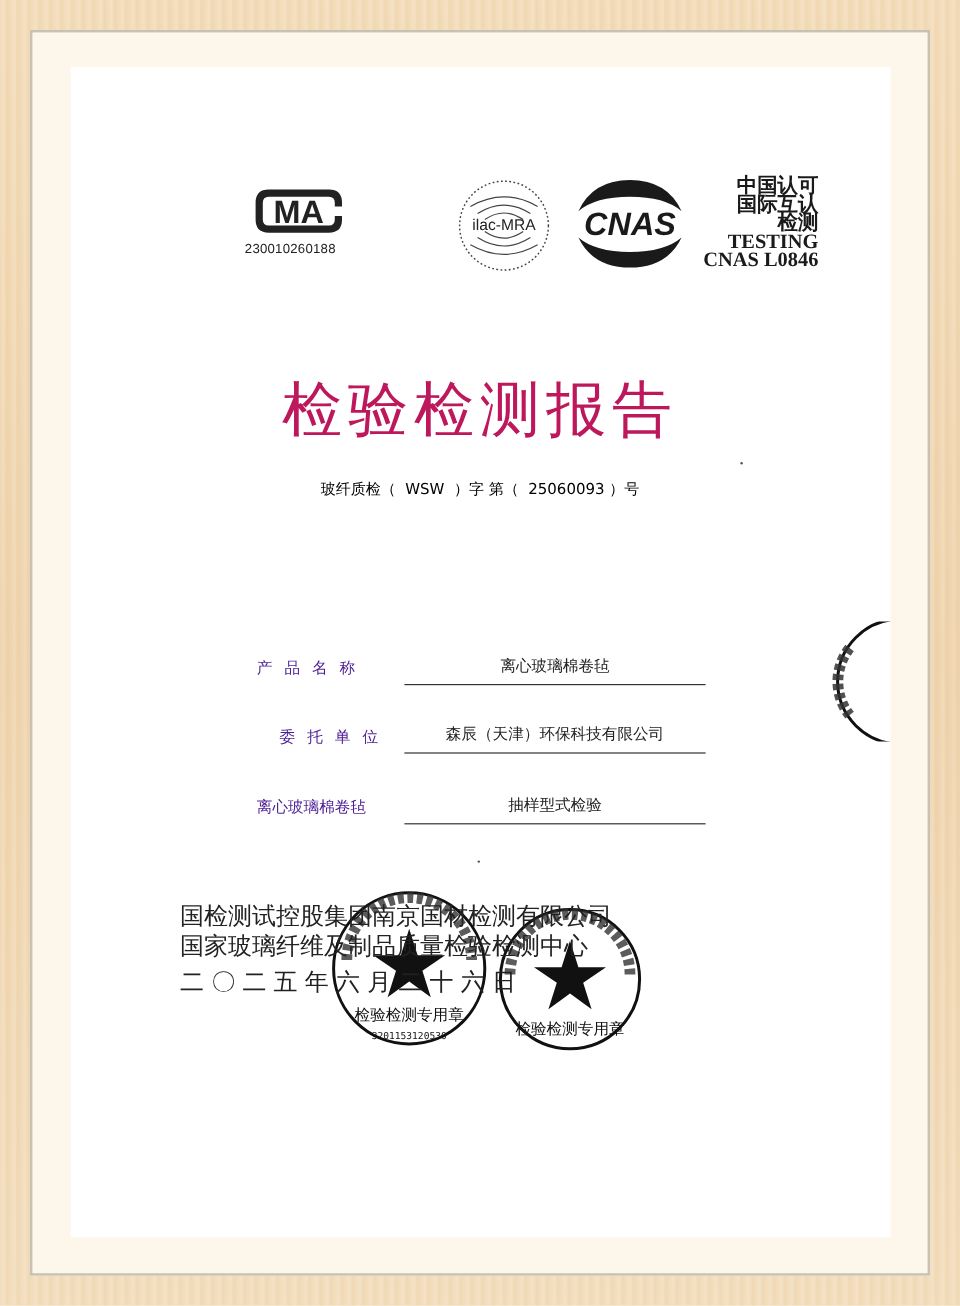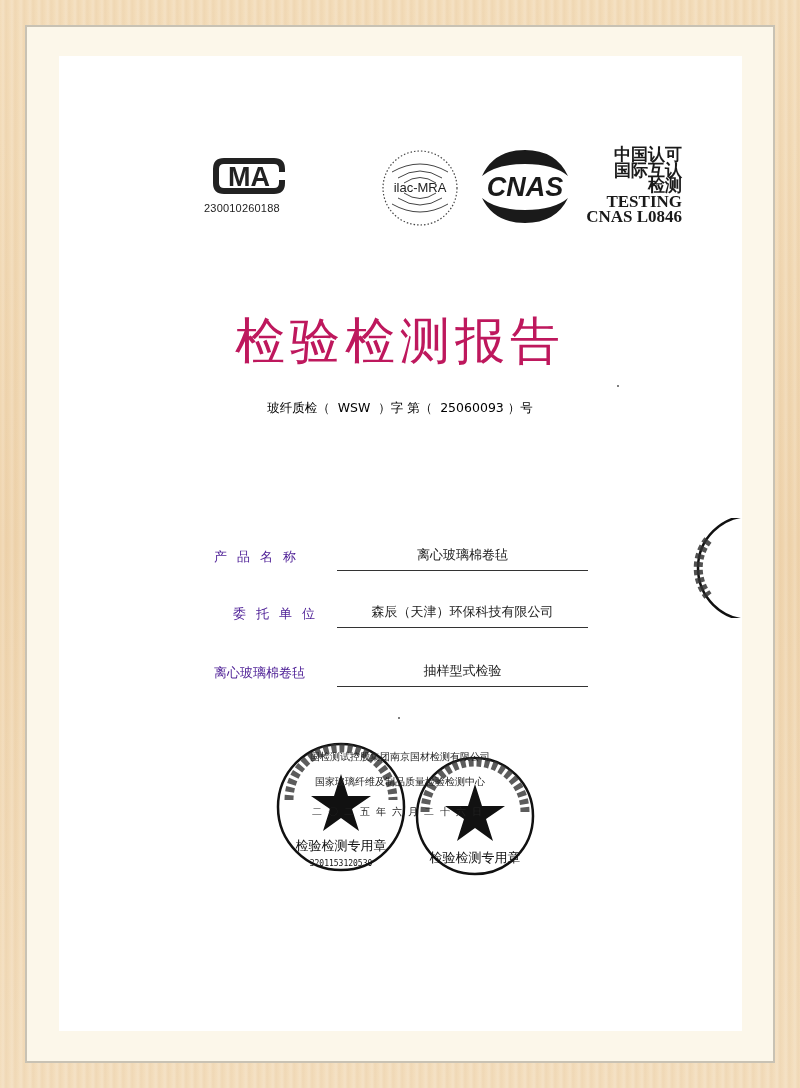--- a/index.html
+++ b/index.html
@@ -59,21 +59,21 @@
   .field-label {
     left: 214px; font-size: 13px; color: #4c1d95; white-space: nowrap;
   }
   .field-label.spaced { letter-spacing: 10px; }
   .field-value {
     left: 337px; width: 251px; text-align: center; font-size: 13px; color: #222;
     border-bottom: 1.5px solid #333; padding-bottom: 6px; white-space: nowrap;
   }
 
   .org {
-    left: 150px; width: 500px; text-align: center; font-size: 10px; color: #222; white-space: nowrap; z-index: 3;
+    left: 150px; width: 500px; text-align: left; font-size: 20px; color: #222; white-space: nowrap; z-index: 3;
     font-family: "DejaVu Sans", sans-serif;
   }
 
   .stamp { z-index: 2; }
   .seam-stamp { left: 690px; top: 518px; width: 52px; height: 100px; overflow: hidden; }
 
   .speck { width: 2px; height: 2px; background: #555; border-radius: 1px; }
 </style>
 </head>
 <body>

